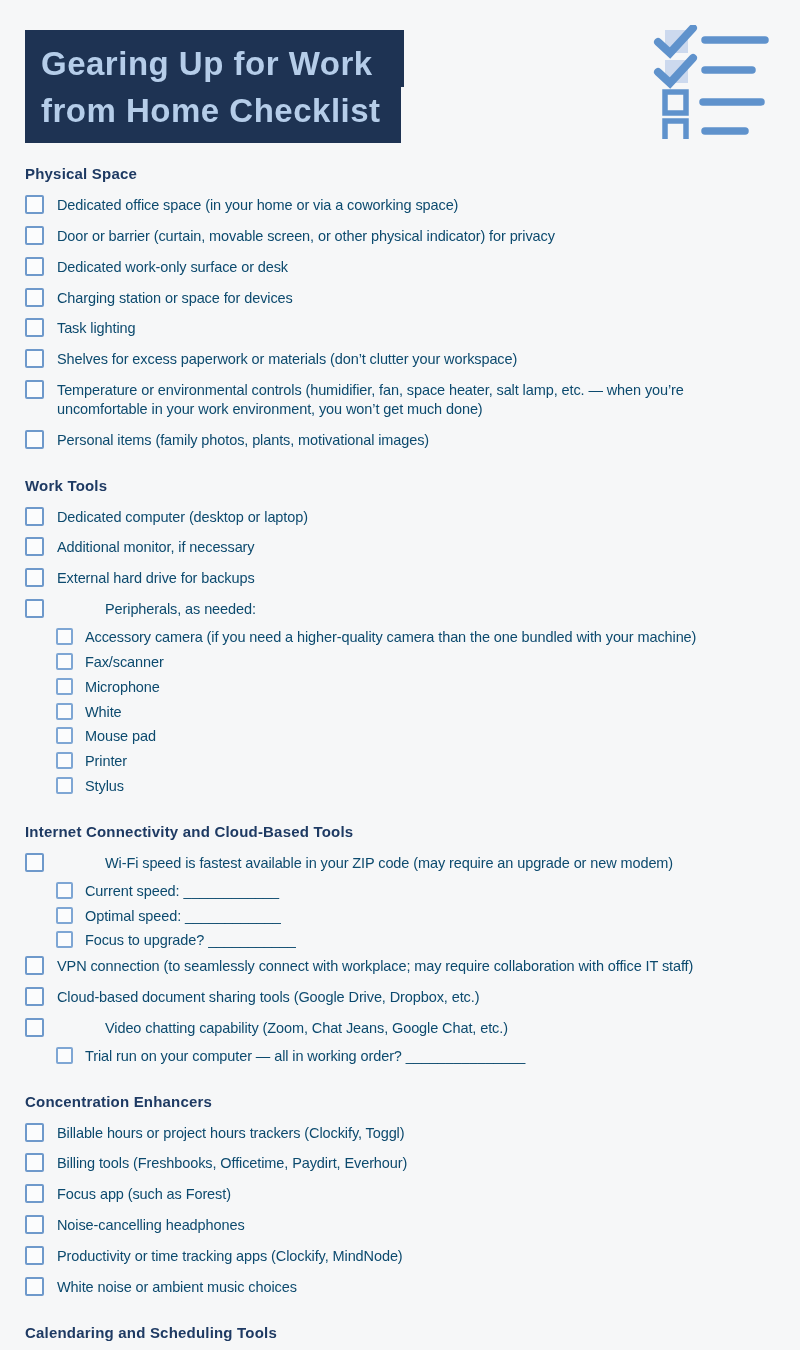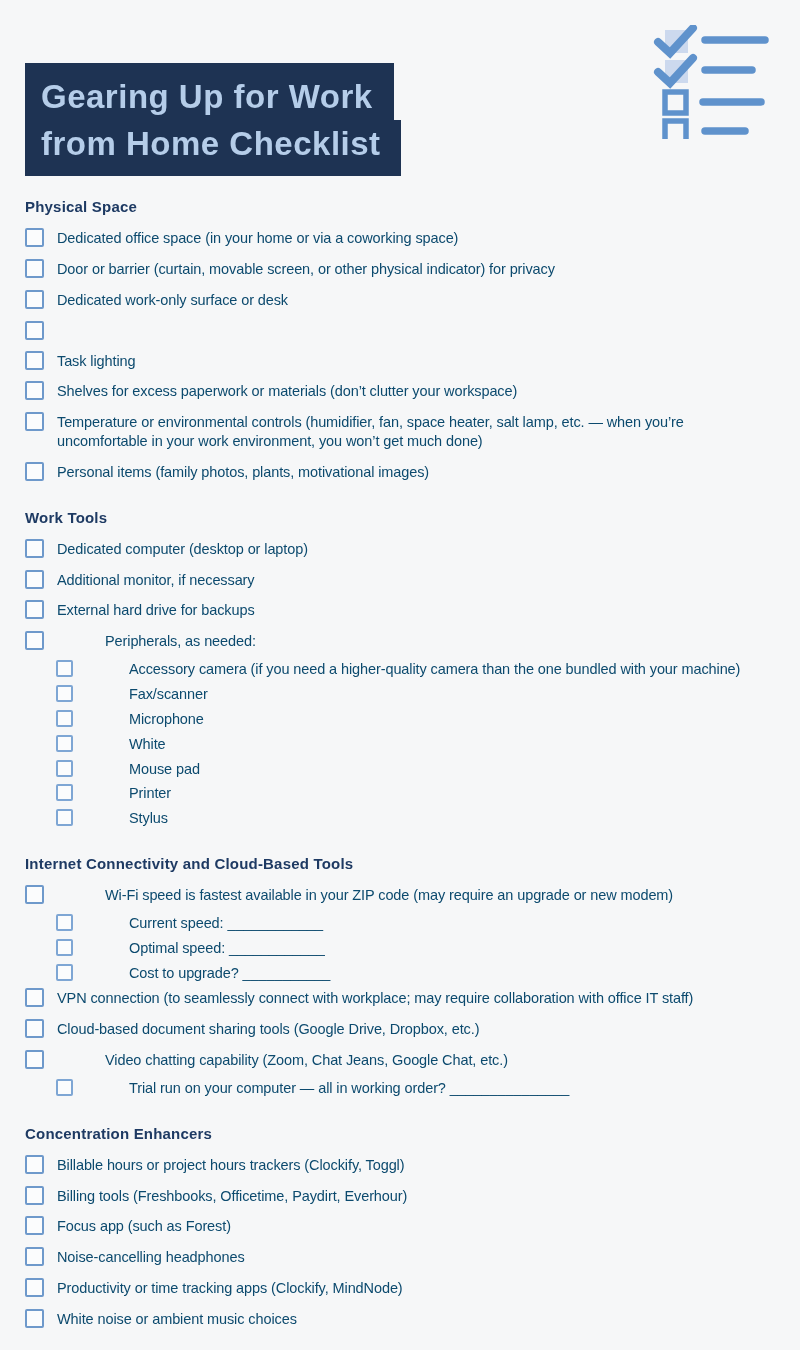--- a/index.html
+++ b/index.html
@@ -12,21 +12,21 @@
   .page { position:relative; width:800px; height:1350px; overflow:hidden; }
 
   
   .banner { position:relative; padding:30px 25px 0; }
   .title-line {
     display:block; width:max-content;
     background:#1e3353; color:#b5cde9;
     font-weight:bold; font-size:33px; line-height:1.0;
     letter-spacing:0.5px;
   }
-  .title-line.l1 { padding:17px 21px 7px 16px;margin-top:33px; }
+  .title-line.l1 { padding:17px 31px 7px 16px; }
   .title-line.l2 { padding:7px 20px 16px 16px; }
   .banner-icon { position:absolute; top:25px; right:30px; width:118px; height:114px; }
 
   
   main { padding:0 25px; }
   .section-title {
     margin:27px 0 13px; font-size:15px; font-weight:bold;
     color:#1e3a63; letter-spacing:0.2px;
   }
   main section:first-child .section-title { margin-top:22px; }
@@ -38,21 +38,21 @@
     letter-spacing:-0.1px;
   }
   .box {
     flex:0 0 auto; width:15px; height:15px; margin-top:0;
     border:2.5px solid #6e99cb; border-radius:2px;
     background:#fbfcfd; cursor:pointer;
   }
   .item .label { padding-left:13px; padding-top:1px; }
 
   .subs { margin-left:31px; }
-  .subs .item { margin-bottom:6px;gap:44px; }
+  .subs .item { margin-bottom:6px; }
   .subs .box { width:13px; height:13px; border-color:#7ea6d4; border-width:2.5px; }
   .subs .item .label { padding-left:12px; padding-top:0; }
   .item.parent { margin-bottom:9px;gap:48px; }
 </style>
 </head>
 <body>
 
 <div class="page">
 
   <header class="banner">
@@ -93,20 +93,21 @@
         <div class="item">
           <span class="box"></span>
           <span class="label">Door or barrier (curtain, movable screen, or other physical indicator) for privacy</span>
         </div>
         <div class="item">
           <span class="box"></span>
           <span class="label">Dedicated work-only surface or desk</span>
         </div>
         <div class="item">
           <span class="box"></span>
+          <span class="label">Charging station or space for devices</span>
         </div>
         <div class="item">
           <span class="box"></span>
           <span class="label">Task lighting</span>
         </div>
         <div class="item">
           <span class="box"></span>
           <span class="label">Shelves for excess paperwork or materials (don’t clutter your workspace)</span>
         </div>
         <div class="item">
@@ -177,21 +178,21 @@
           <div class="item">
             <span class="box"></span>
             <span class="label">Current speed: ____________</span>
           </div>
           <div class="item">
             <span class="box"></span>
             <span class="label">Optimal speed: ____________</span>
           </div>
           <div class="item">
             <span class="box"></span>
-            <span class="label">Cost to upgrade? ___________</span>
+            <span class="label">Focus to upgrade? ___________</span>
           </div>
         </div>
         <div class="item">
           <span class="box"></span>
           <span class="label">VPN connection (to seamlessly connect with workplace; may require collaboration with office IT staff)</span>
         </div>
         <div class="item">
           <span class="box"></span>
           <span class="label">Cloud-based document sharing tools (Google Drive, Dropbox, etc.)</span>
         </div>

